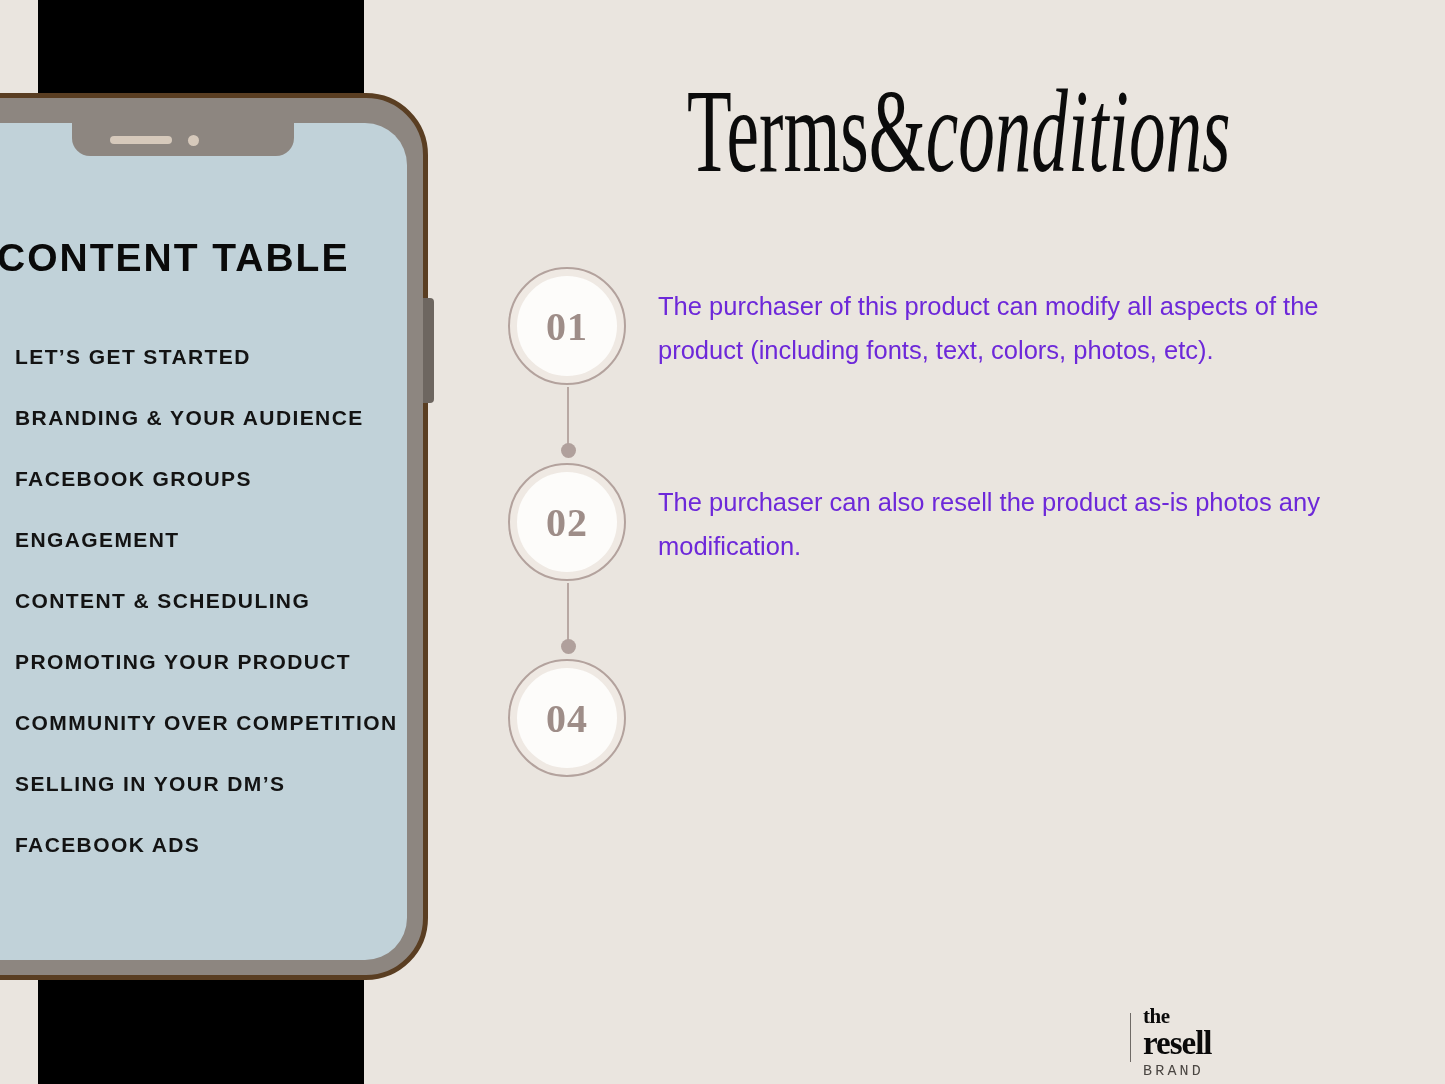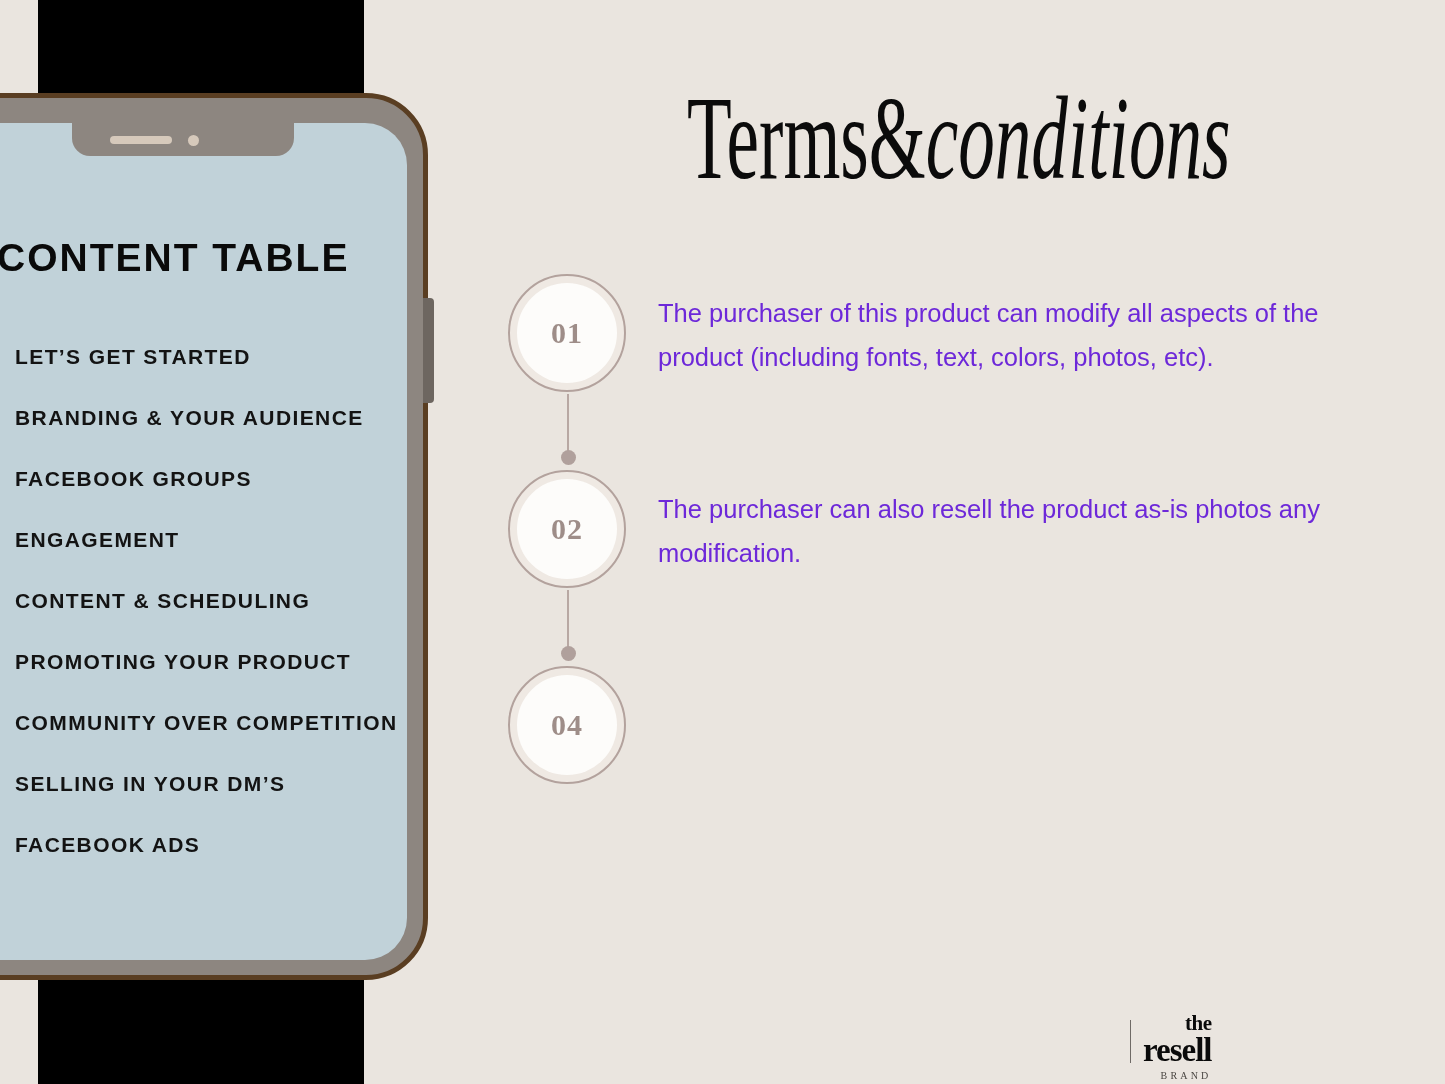--- a/index.html
+++ b/index.html
@@ -115,21 +115,21 @@
   .toc-label {
     font-size:21px;
     font-weight:bold;
     letter-spacing:1.4px;
     color:#131313;
   }
 
   
   #right-col {
     position:absolute;
-    left:430px; top:16px;
+    left:430px; top:9px;
     width:1015px; height:812px;
   }
 
   #page-title {
     position:absolute;
     left:105px; top:64px;
     width:800px;
     text-align:center;
     font-family:"Liberation Serif", serif;
     font-size:118px;
@@ -163,21 +163,21 @@
     justify-content:center;
   }
   .step-badge-inner {
     width:100px; height:100px;
     border-radius:50%;
     background:#fdfcfa;
     display:flex;
     align-items:center;
     justify-content:center;
     font-family:"Liberation Serif", serif;
-    font-size:30px;
+    font-size:40px;
     font-weight:bold;
     color:#9e8d88;
     letter-spacing:1px;
   }
   .step-connector {
     position:absolute;
     left:137px; top:120px;
     width:2px; height:62px;
     background:#b8a8a3;
   }
@@ -209,35 +209,35 @@
   }
   #logo-rule {
     width:1px;
     background:#6f6a66;
     margin-top:6px;
     margin-bottom:18px;
   }
   #logo-words {
     display:flex;
     flex-direction:column;
-    align-items:flex-end;
+    align-items:flex-start;
     font-family:"Liberation Serif", serif;
   }
   #logo-the {
     font-size:21px; font-weight:bold; line-height:0.95;
     color:#0a0a0a; letter-spacing:-0.5px;
   }
   #logo-resell {
     font-size:33px; font-weight:bold; line-height:0.95;
     color:#0a0a0a; letter-spacing:-1px;
     transform:scaleY(1.05);
   }
   #logo-brand {
-    font-family:Liberation Serif, serif;
-    font-size:10px; letter-spacing:3.2px;
+    font-family:Liberation Mono, monospace;
+    font-size:15px; letter-spacing:3.2px;
     color:#4a4642; margin-top:5px;
   }
 </style>
 </head>
 <body>
 
 <div id="stage">
 
   <div class="black-band top"></div>
   <div class="black-band bottom"></div>

